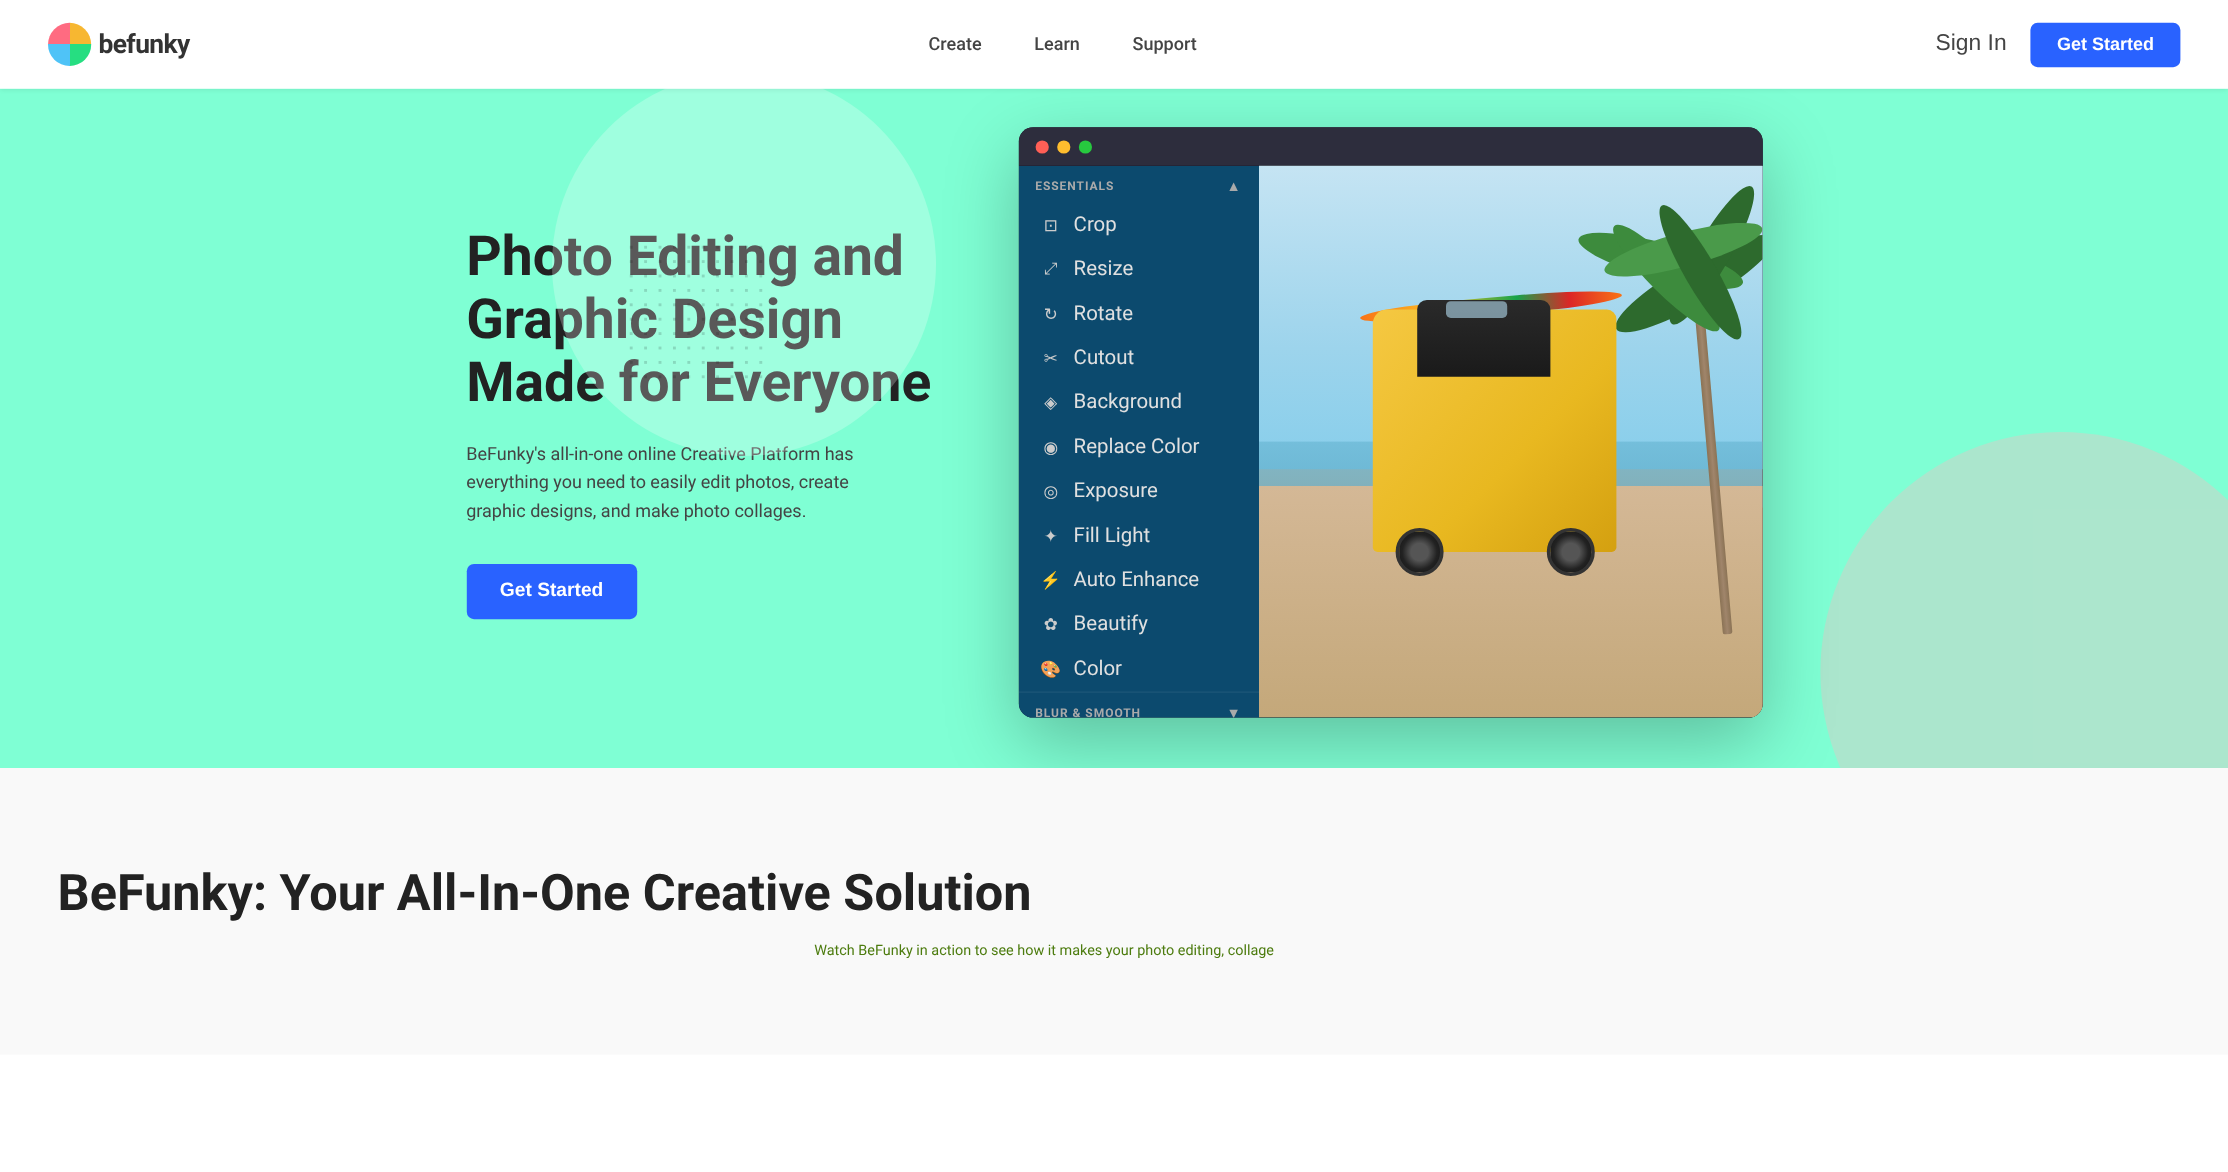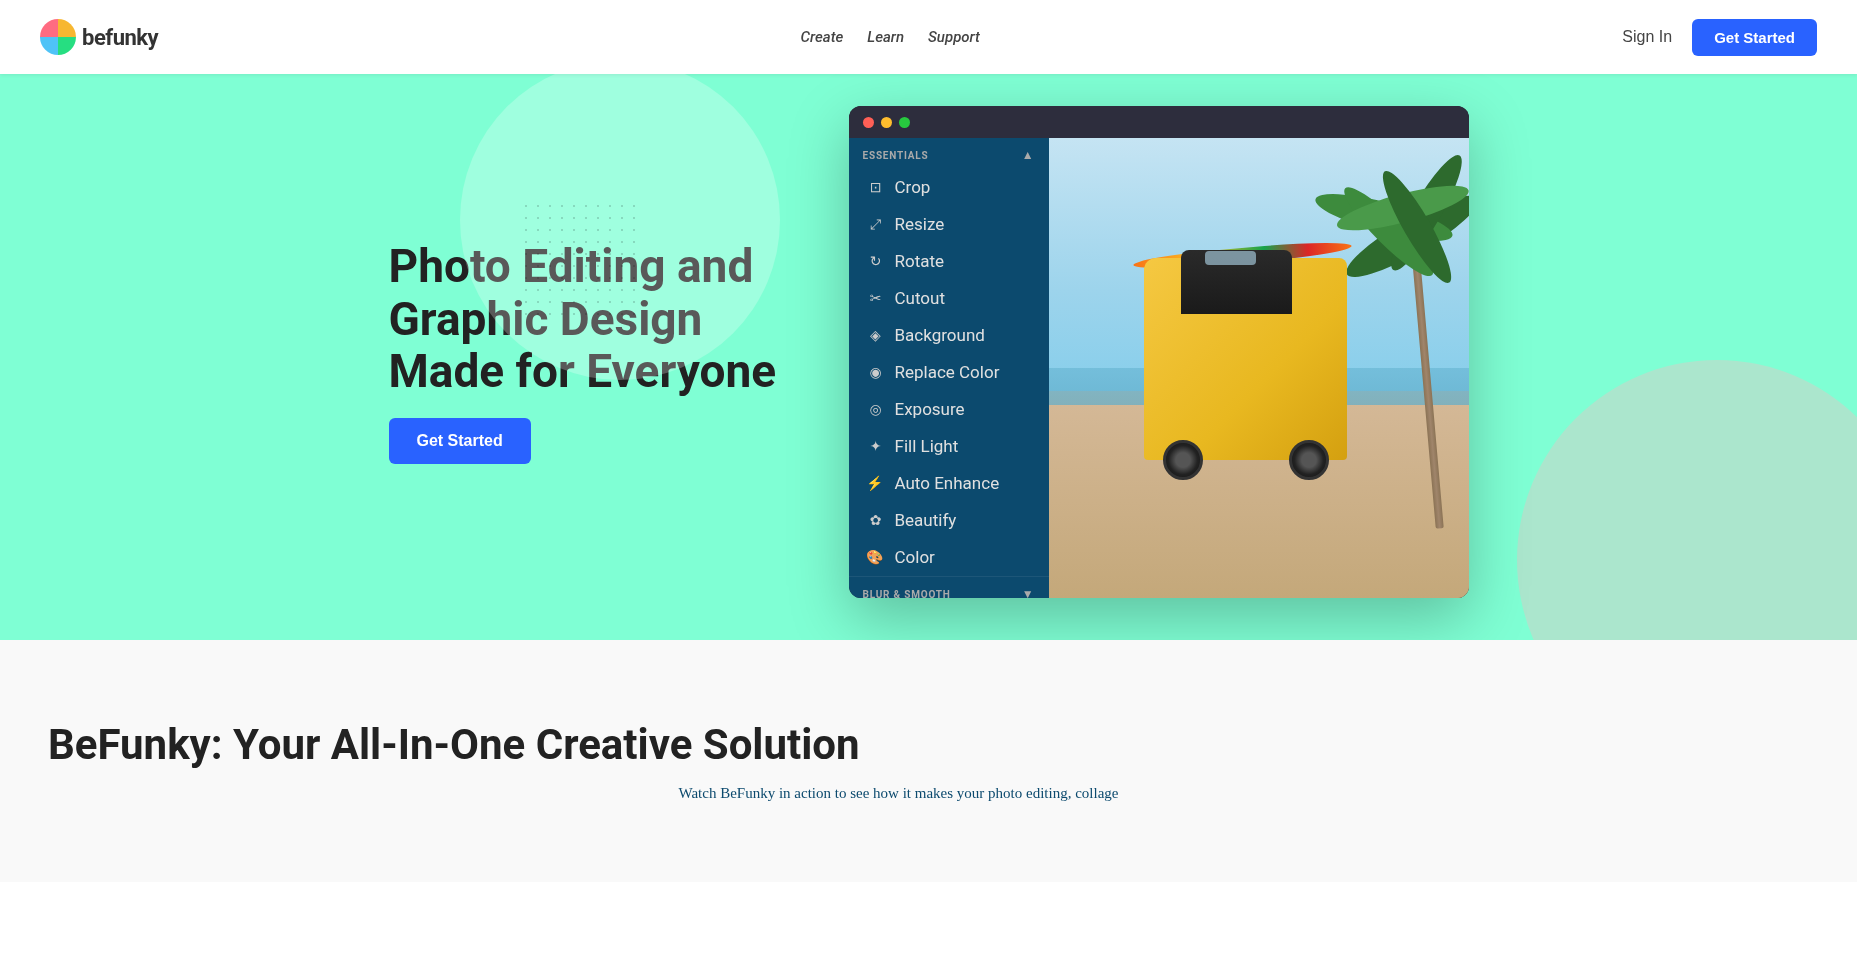--- a/index.html
+++ b/index.html
@@ -12,24 +12,24 @@
       display: flex; align-items: center; justify-content: space-between;
       padding: 0 40px; height: 74px;
       box-shadow: 0 1px 4px rgba(0,0,0,0.08);
     }
     .nav-logo { display: flex; align-items: center; gap: 6px; text-decoration: none; }
     .logo-icon {
       width: 36px; height: 36px; border-radius: 50%;
       background: conic-gradient(#f7b731 0deg 90deg, #26de81 90deg 180deg, #4fc3f7 180deg 270deg, #ff6b81 270deg 360deg);
     }
     .logo-text { font-size: 22px; font-weight: 700; color: #333; letter-spacing: -0.5px; }
-    .nav-links { display: flex; align-items: flex-start; gap: 24px; font-style: italic; }
+    .nav-links { display: flex; align-items: flex-start; gap: 44px; }
     .nav-link { text-decoration: none; color: #444; font-size: 15px; font-weight: 500; }
     .nav-right { display: flex; align-items: center; gap: 20px; }
-    .sign-in-btn { background: none; border: none; cursor: pointer; font-size: 16px; color: #444; font-weight: 500; }
+    .sign-in-btn { background: none; border: none; cursor: pointer; font-size: 19px; color: #444; font-weight: 500; }
     .get-started-btn {
       background: #2962ff; color: #fff; border: none; border-radius: 6px;
       padding: 10px 22px; font-size: 15px; font-weight: 600; cursor: pointer;
     }
 
     
     .hero {
       background: #7fffd4;
       min-height: 640px;
       padding-top: 64px;
@@ -173,21 +173,21 @@
       background: linear-gradient(90deg, #8B7355, #A0856B, #8B7355);
       border-radius: 2px;
       transform: rotate(-5deg);
     }
 
     
     .bottom-section {
       background: #f9f9f9; padding: 80px 48px;
     }
     .bottom-title { font-size: 42px; font-weight: 700; color: #222; margin-bottom: 16px; }
-    .bottom-subtitle { font-size: 15px; color: #0c4a6e; max-width: 500px; margin: 0 auto; font-family: Liberation Serif, serif; }
+    .bottom-subtitle { font-size: 12px; color: #4d7c0f; max-width: 500px; margin: 0 auto; }
   </style>
 </head>
 <body>
 
 <nav>
   <a class="nav-logo" href="#">
     <div class="logo-icon"></div>
     <span class="logo-text">befunky</span>
   </a>
   <div class="nav-links">
@@ -202,20 +202,21 @@
 </nav>
 
 <section class="hero">
   <div class="deco-circle-1"></div>
   <div class="deco-dots"></div>
   <div class="deco-circle-2"></div>
 
   <div class="hero-content">
     <div class="hero-text">
       <h1 class="hero-title">Photo Editing and Graphic Design Made for Everyone</h1>
+      <p class="hero-subtitle">BeFunky's all-in-one online Creative Platform has everything you need to easily edit photos, create graphic designs, and make photo collages.</p>
       <button class="hero-cta">Get Started</button>
     </div>
 
     <div class="app-window">
       <div class="window-titlebar">
         <div class="win-dot win-dot-r"></div>
         <div class="win-dot win-dot-y"></div>
         <div class="win-dot win-dot-g"></div>
       </div>
       <div class="window-body">

